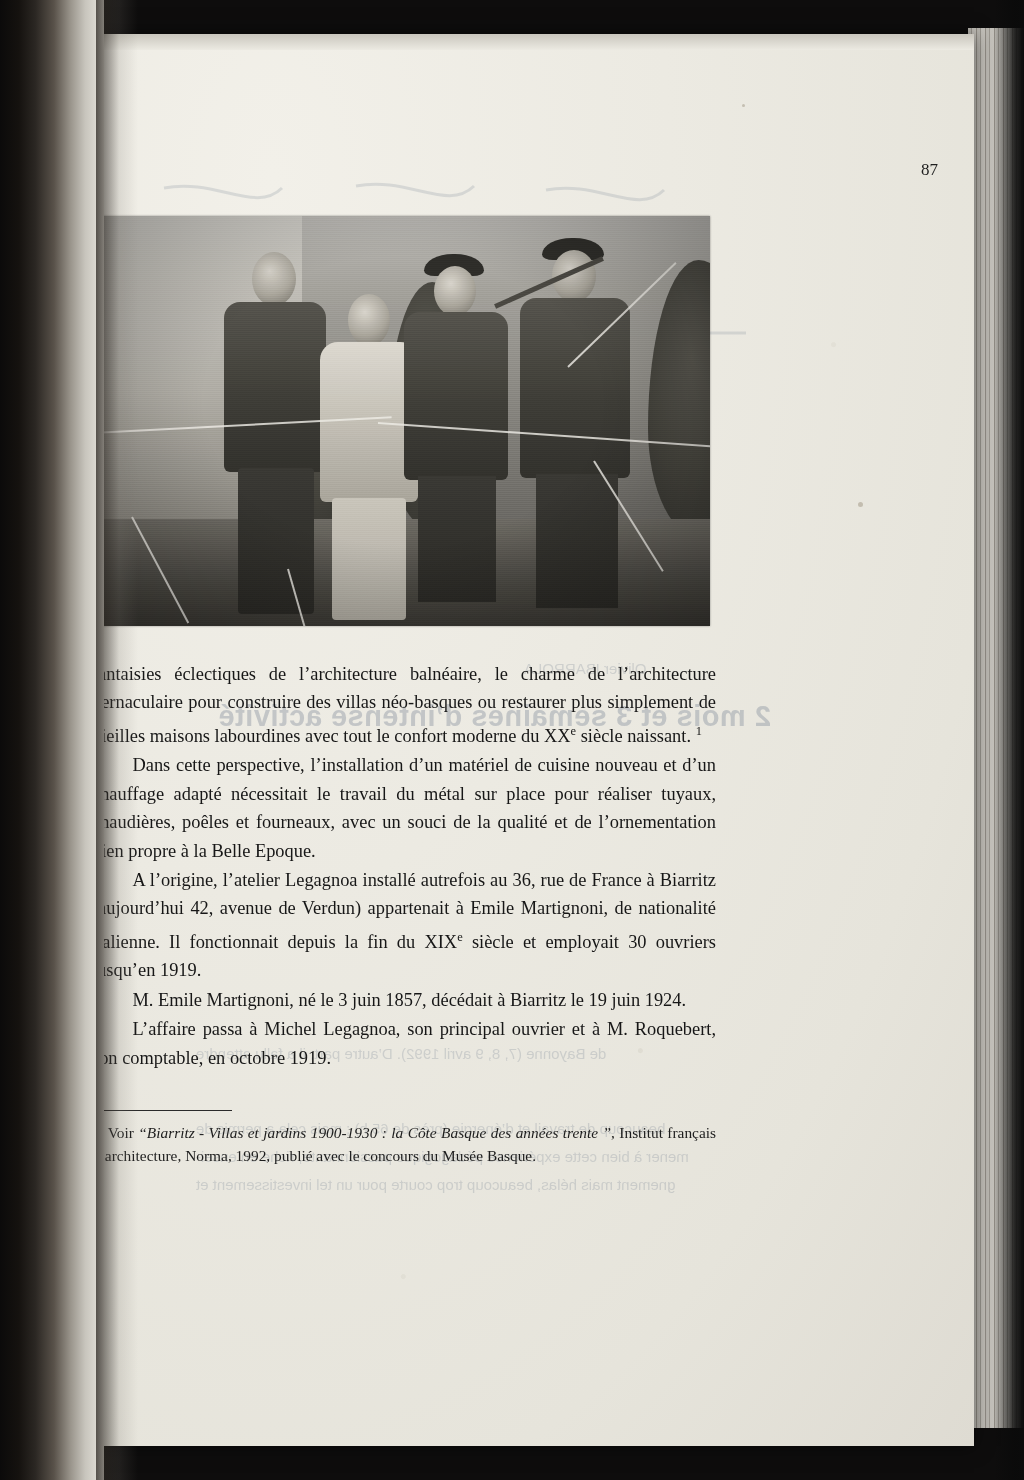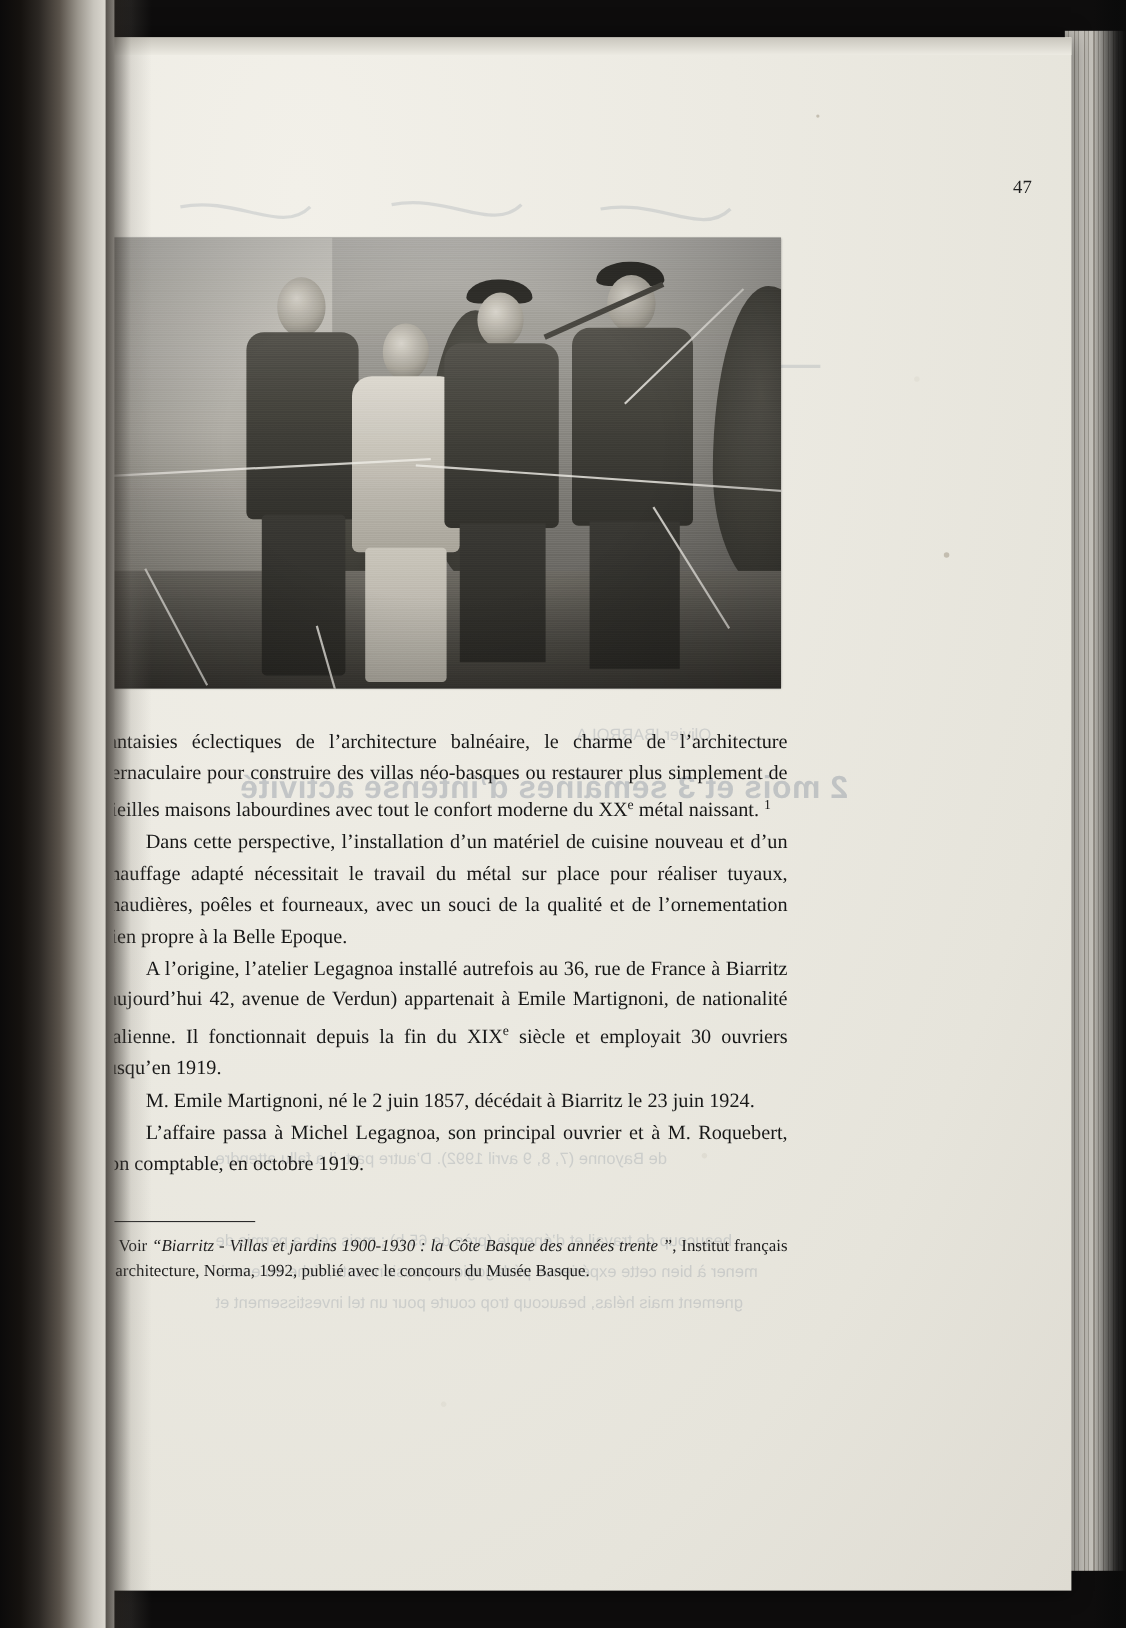--- a/index.html
+++ b/index.html
@@ -310,21 +310,21 @@
     </svg>
   </div>
 
   <div class="ghost big" style="left:218px; top:700px;">2 mois et 3 semaines d’intense activité</div>
   <div class="ghost small" style="left:524px; top:660px;">Olivier IBARROLA</div>
   <div class="ghost small" style="left:196px; top:1045px;">de Bayonne (7, 8, 9 avril 1992). D’autre part, il a fallu attendre</div>
   <div class="ghost small" style="left:196px; top:1120px;">beaucoup de travail et d’énergie (près de 65 h) ; mais cela a permis de</div>
   <div class="ghost small" style="left:196px; top:1148px;">mener à bien cette expérience pédagogique passionnante, riche en ensei-</div>
   <div class="ghost small" style="left:196px; top:1176px;">gnement mais hélas, beaucoup trop courte pour un tel investissement et</div>
 
-  <div class="folio">47</div>
+  <div class="folio">87</div>
 
   <div class="photo-frame">
     <div class="photo-sky"></div>
     <div class="photo-wall"></div>
 
     <div class="bush" style="left:296px; top:66px; width:96px; height:250px;"></div>
     <div class="bush" style="left:556px; top:44px; width:110px; height:280px;"></div>
     <div class="bush" style="left:452px; top:88px; width:80px; height:210px;"></div>
     <div class="bush" style="left:198px; top:150px; width:70px; height:170px;"></div>
 
@@ -362,24 +362,24 @@
     <div class="crack" style="left:476px; top:150px; width:150px; height:2px; transform:rotate(-44deg);"></div>
     <div class="crack" style="left:502px; top:244px; width:130px; height:2px; transform:rotate(58deg);"></div>
     <div class="crack" style="left:40px; top:300px; width:120px; height:2px; transform:rotate(62deg);"></div>
     <div class="crack" style="left:196px; top:352px; width:90px; height:2px; transform:rotate(74deg);"></div>
 
     <div class="photo-grain"></div>
     <div class="photo-vignette"></div>
   </div>
 
   <div class="body-text">
-    <p><span>fantaisies éclectiques de l’architecture balnéaire, le charme de l’architecture vernaculaire pour construire des villas néo-basques ou restaurer plus simplement de vieilles maisons labourdines avec tout le confort moderne du XX</span><span class="sup">e</span><span> métal naissant. </span><span class="sup">1</span></p>
+    <p><span>fantaisies éclectiques de l’architecture balnéaire, le charme de l’architecture vernaculaire pour construire des villas néo-basques ou restaurer plus simplement de vieilles maisons labourdines avec tout le confort moderne du XX</span><span class="sup">e</span><span> siècle naissant. </span><span class="sup">1</span></p>
     <p class="indent">Dans cette perspective, l’installation d’un matériel de cuisine nouveau et d’un chauffage adapté nécessitait le travail du métal sur place pour réaliser tuyaux, chaudières, poêles et fourneaux, avec un souci de la qualité et de l’ornementation bien propre à la Belle Epoque.</p>
     <p class="indent"><span>A l’origine, l’atelier Legagnoa installé autrefois au 36, rue de France à Biarritz (aujourd’hui 42, avenue de Verdun) appartenait à Emile Martignoni, de nationalité italienne. Il fonctionnait depuis la fin du XIX</span><span class="sup">e</span><span> siècle et employait 30 ouvriers jusqu’en 1919.</span></p>
-    <p class="indent">M. Emile Martignoni, né le 2 juin 1857, décédait à Biarritz le 23 juin 1924.</p>
+    <p class="indent">M. Emile Martignoni, né le 3 juin 1857, décédait à Biarritz le 19 juin 1924.</p>
     <p class="indent">L’affaire passa à Michel Legagnoa, son principal ouvrier et à M. Roquebert, son comptable, en octobre 1919.</p>
   </div>
 
   <div class="footnote-rule"></div>
   <div class="footnote">
     <span class="fn-first">1. Voir </span><span class="it">“Biarritz - Villas et jardins 1900-1930 : la Côte Basque des années trente ”</span><span>, Institut français d’architecture, Norma, 1992, publié avec le concours du Musée Basque.</span>
   </div>
 
   <div class="gutter"></div>
   <div class="gutter-shadow"></div>

